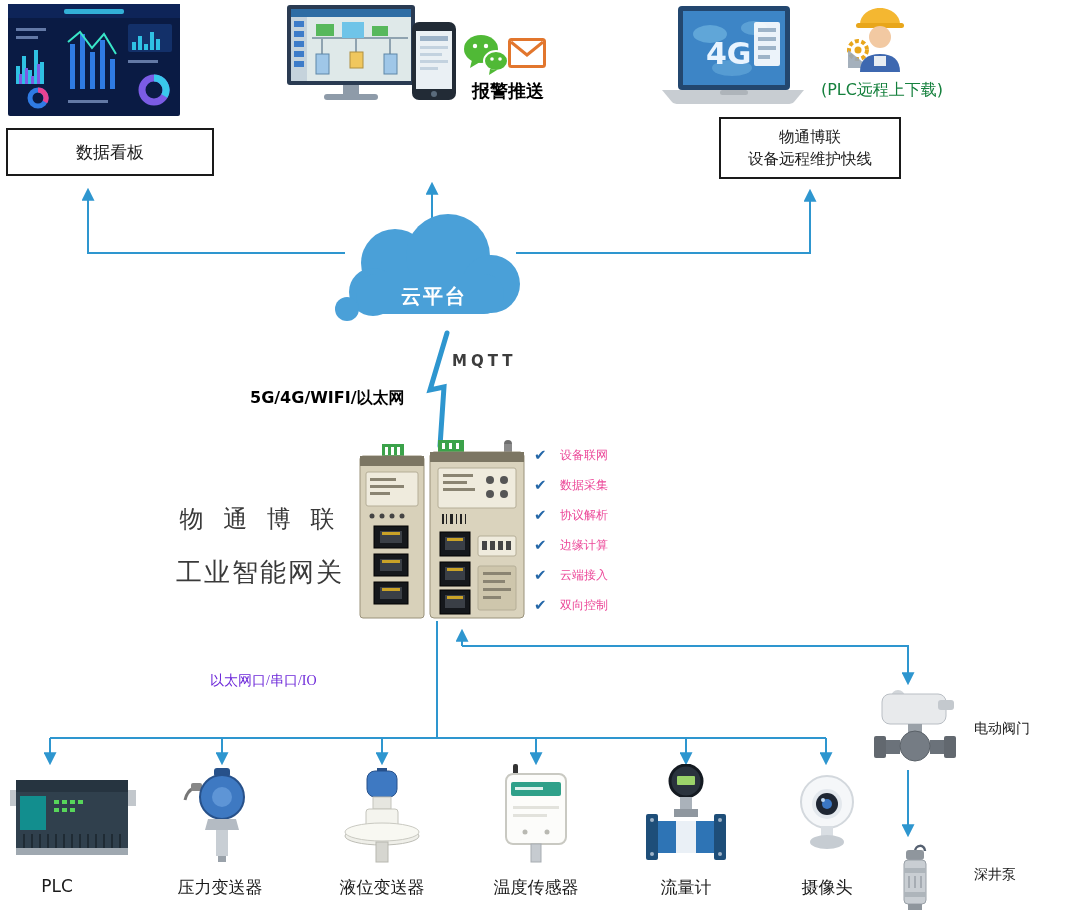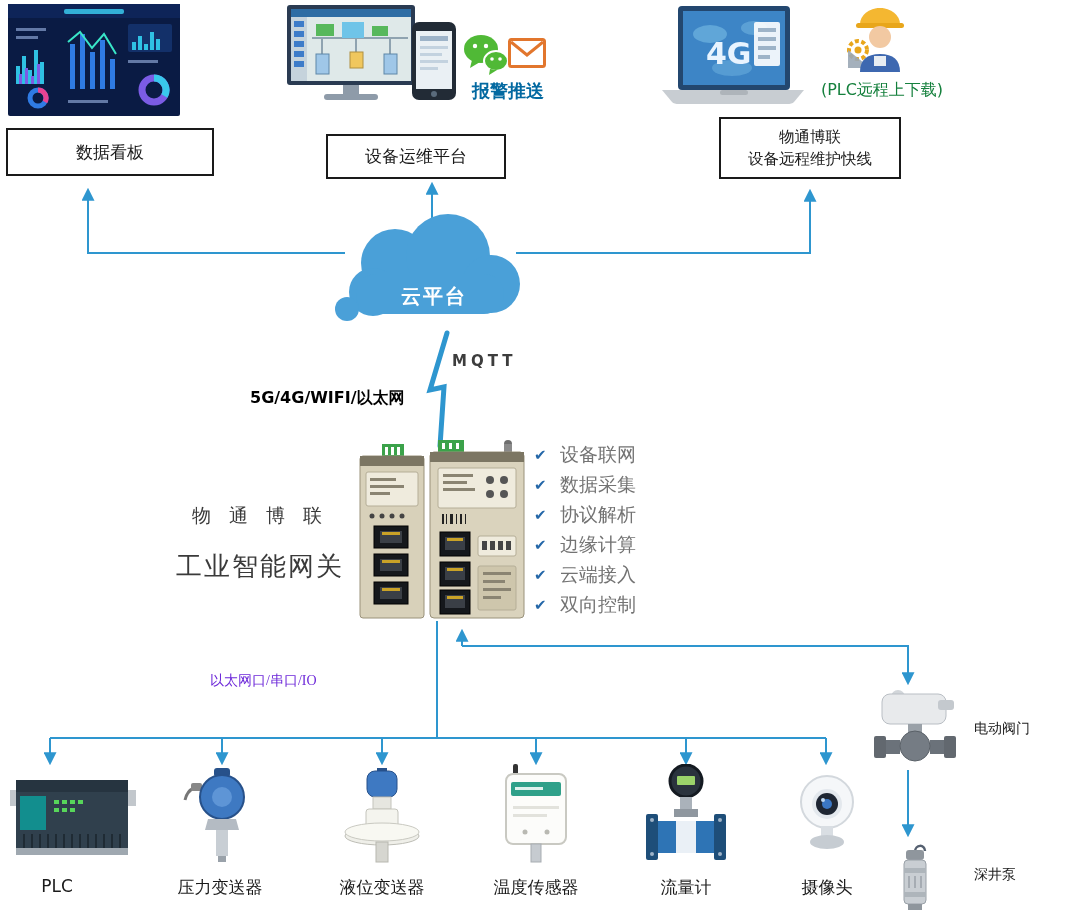--- a/index.html
+++ b/index.html
@@ -7,32 +7,32 @@
   .canvas { position:relative; width:1080px; height:921px; background:#fff; overflow:hidden; }
   .abs { position:absolute; }
   .label-box {
     position:absolute; border:2px solid #1a1a1a; background:#fff;
     display:flex; flex-direction:column; align-items:center; justify-content:center;
     font-size:17px; color:#1a1a1a; line-height:1.45; text-align:center;
   }
   .label-box.small { font-size:15.5px; }
   .device-label { position:absolute; width:140px; text-align:center; font-size:17px; color:#1a1a1a; }
   .side-label { position:absolute; font-size:14px; color:#1a1a1a; }
-  .alarm-label { position:absolute; font-size:18px; font-weight:bold; color:#0369a1; }
+  .alarm-label { position:absolute; font-size:18px; font-weight:bold; color:#000000; }
   .note-label { position:absolute; font-size:16px; color:#15803d; }
   .mqtt-label { position:absolute; font-size:15px; font-weight:600; letter-spacing:4px; color:#3d3d3d;margin-top:8px; }
   .uplink-label { position:absolute; font-size:16px; font-weight:bold; color:#000000; }
   .bus-label { position:absolute; font-size:14px; color:#6d28d9;font-family:Liberation Serif, serif; }
   .gw-title { position:absolute; width:204px; text-align:center; color:#3a3a3a; }
-  .gw-title .l1 { font-size:19px; letter-spacing:6px; display:block; }
+  .gw-title .l1 { font-size:24px; letter-spacing:6px; display:block; }
   .gw-title .l2 { font-size:26px; letter-spacing:2px; display:block; margin-top:20px; }
   .features { position:absolute; }
   .feature-row { display:flex; align-items:center; height:30px; }
   .feature-check { color:#2467A8; font-size:15px; font-weight:bold; width:26px; }
-  .feature-text { color:#737373; font-size:19px; }
+  .feature-text { color:#ec4899; font-size:12px; }
   svg { display:block; }
 </style>
 </head>
 <body>
 
 <div class="canvas">
 
   <svg class="abs" style="left:0;top:0" width="1080" height="921" viewBox="0 0 1080 921">
     <defs>
       <marker id="arr" viewBox="0 0 10 10" refX="7.5" refY="5" markerWidth="6.5" markerHeight="6.5" orient="auto-start-reverse">
@@ -197,23 +197,20 @@
     <circle cx="36" cy="35" r="11" fill="#F2C9A2"></circle>
     <path d="M16,70 q0,-18 20,-18 q20,0 20,18 z" fill="#3E68B0"></path>
     <rect x="30" y="54" width="12" height="10" fill="#E8EDF2"></rect>
   </svg>
 
   <div class="note-label" style="left:802px;top:80px;width:160px;text-align:center">(PLC远程上下载)</div>
 
   <div class="label-box" style="left:6px;top:128px;width:208px;height:48px">
     <span>数据看板</span>
   </div>
-  <div class="label-box" style="left:326px;top:134px;width:180px;height:45px">
-    <span>设备运维平台</span>
-  </div>
   <div class="label-box small" style="left:719px;top:117px;width:182px;height:62px">
     <span>物通博联</span>
     <span>设备远程维护快线</span>
   </div>
 
   <div class="mqtt-label" style="left:452px;top:344px">MQTT</div>
   <div class="uplink-label" style="left:250px;top:388px">5G/4G/WIFI/以太网</div>
 
   <svg class="abs" style="left:358px;top:440px" width="168" height="182" viewBox="0 0 168 182">
 

